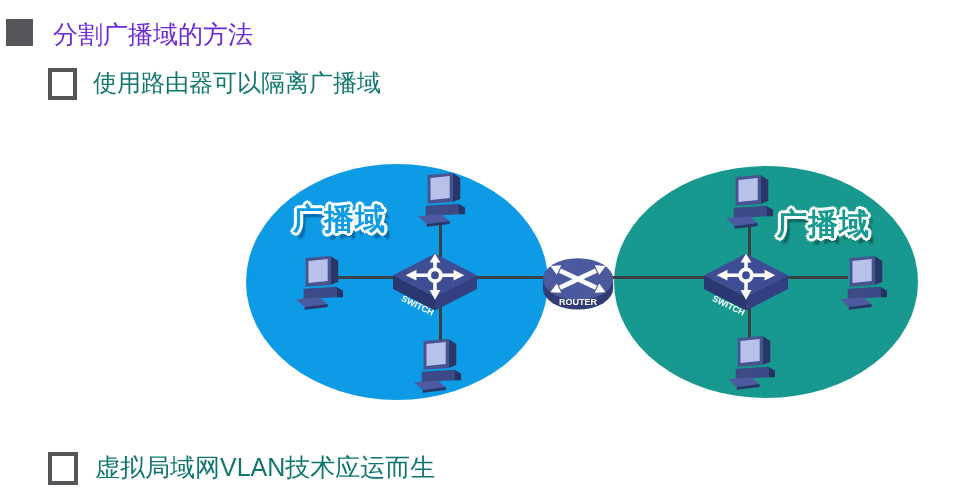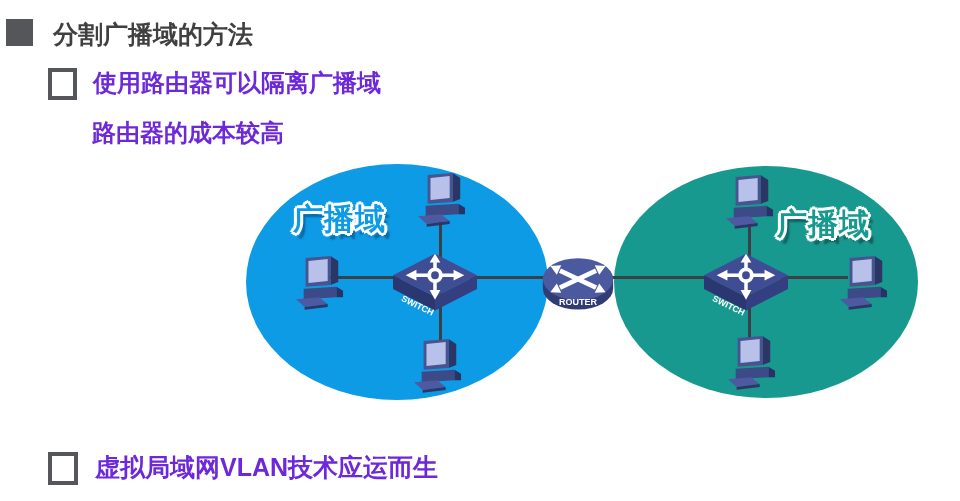--- a/index.html
+++ b/index.html
@@ -2,22 +2,22 @@
 <html><head>
 <meta charset="utf-8">
 <style>
   html,body{margin:0;padding:0;background:#fff;}
   .stage{position:relative;width:960px;height:501px;background:#ffffff;overflow:hidden;
          font-family:"Liberation Sans","DejaVu Sans",sans-serif;}
   
   .row{position:absolute;display:flex;align-items:flex-start;}
   .sq-filled{width:27px;height:27px;background:#54565a;flex:0 0 auto;}
   .sq-hollow{width:21px;height:24px;border:4px solid #54565a;background:#fff;flex:0 0 auto;}
-  .t-title{font-size:25px;font-weight:700;color:#404040;line-height:30px;}
-  .t-bullet{font-size:24px;font-weight:700;color:#6d28d9;line-height:30px;}
+  .t-title{font-size:25px;font-weight:400;color:#6d28d9;line-height:30px;}
+  .t-bullet{font-size:24px;font-weight:400;color:#0f766e;line-height:30px;}
   #title-row{left:6px;top:19px;gap:20px;}
   #bullet1-row{left:48px;top:68px;gap:16px;}
   #bullet2-row{left:92px;top:118px;}
   #bullet3-row{left:48px;top:452px;gap:17px;}
   #bullet3-row .sq-hollow{width:22px;height:25px;}
   #bullet3-row .t-bullet{font-size:25px;}
 
   
   .ellipse{position:absolute;border-radius:50%;z-index:1;}
   #ellipse-left{left:246px;top:164px;width:302px;height:236px;background:#0e9be5;}
@@ -57,23 +57,20 @@
   <div class="row" id="title-row">
     <span class="sq-filled"></span>
     <span class="t-title">分割广播域的方法</span>
   </div>
 
   <div class="row" id="bullet1-row">
     <span class="sq-hollow"></span>
     <span class="t-bullet">使用路由器可以隔离广播域</span>
   </div>
 
-  <div class="row" id="bullet2-row">
-    <span class="t-bullet">路由器的成本较高</span>
-  </div>
 
   <div>
     <div class="ellipse" id="ellipse-left"></div>
     <div class="ellipse" id="ellipse-right"></div>
 
     <div class="link" id="link-h"></div>
     <div class="link" id="link-v-left"></div>
     <div class="link" id="link-v-right"></div>
 
     <span class="domain-label" id="domain-label-left">广播域</span>

